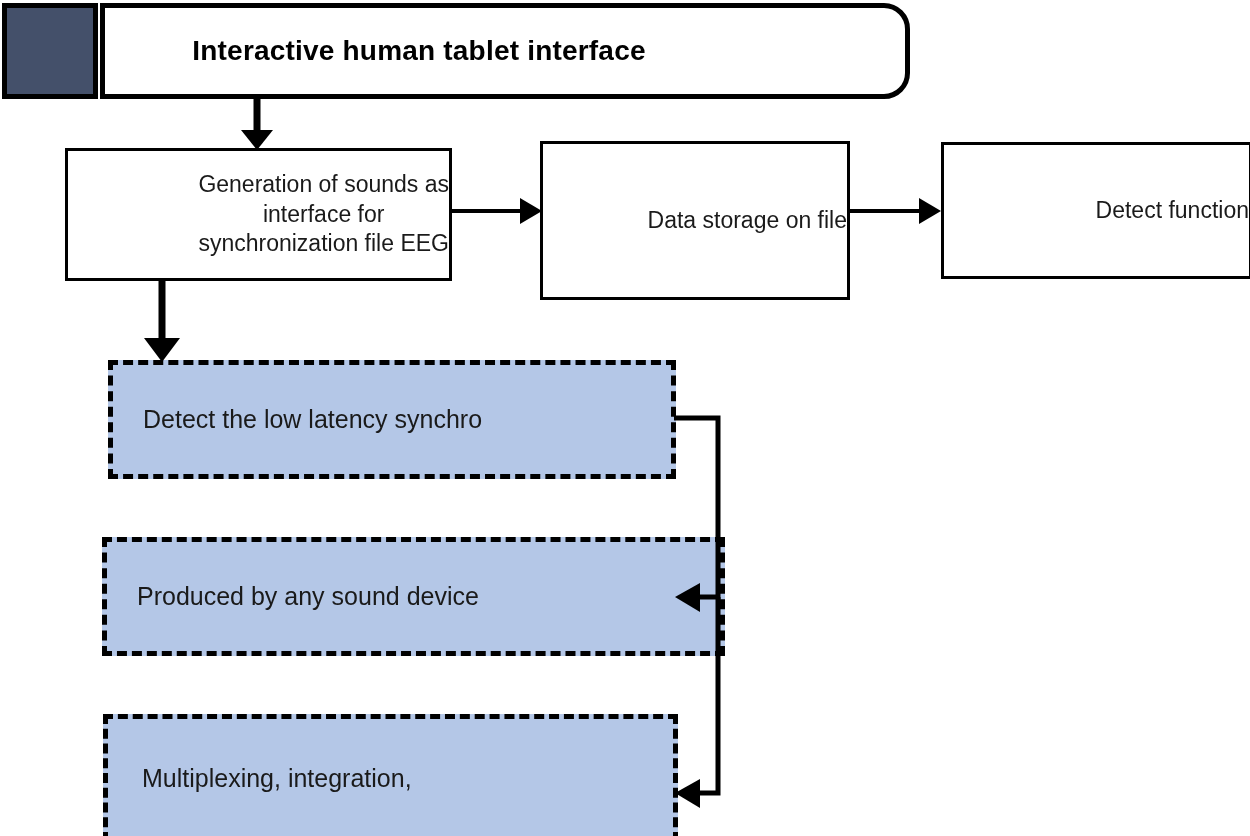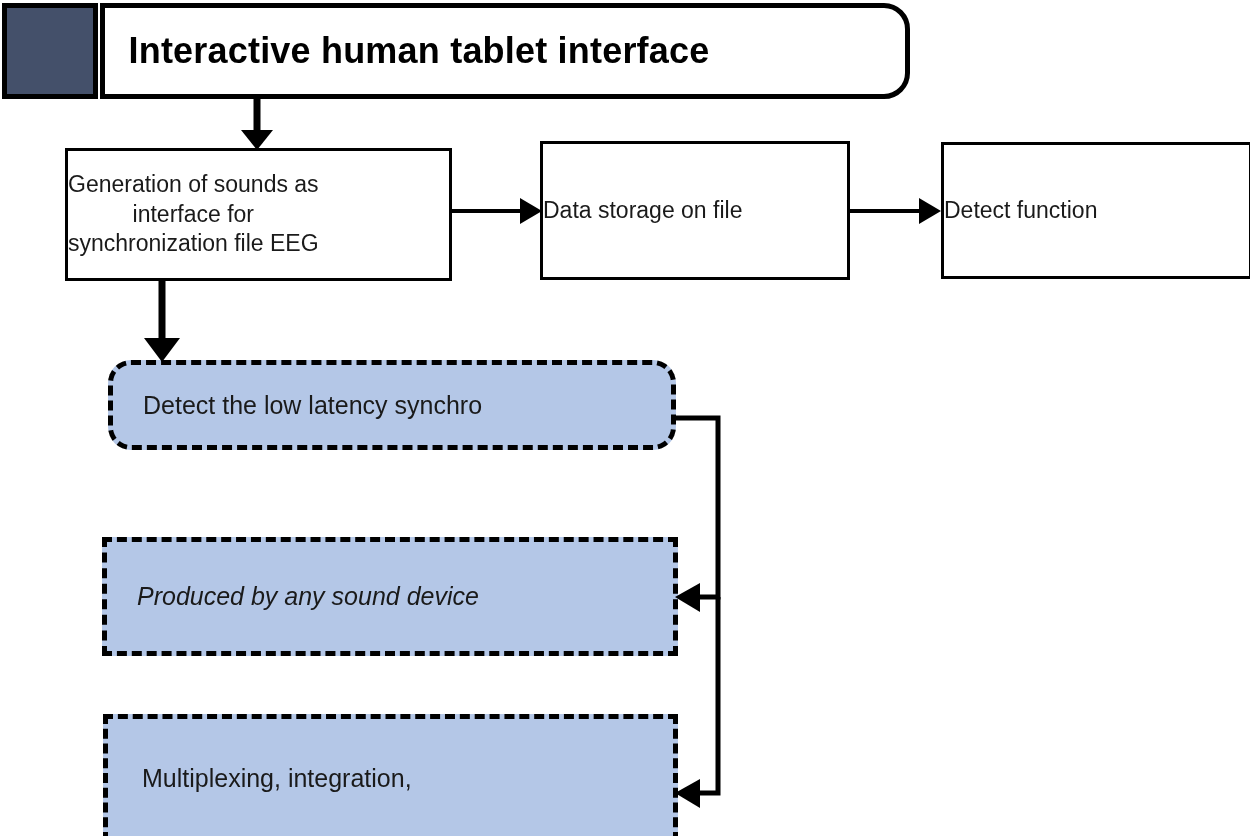--- a/index.html
+++ b/index.html
@@ -38,53 +38,53 @@
     height: 96px;
     background: #ffffff;
     border: 5px solid #000000;
     border-radius: 0 26px 26px 0;
     box-sizing: border-box;
     display: flex;
     align-items: center;
     justify-content: center;
   }
   .title-text {
-    font-size: 36px;
+    font-size: 28px;
     font-weight: bold;
     color: #000000;
     letter-spacing: 0.2px;
     transform: translateX(-86px);
     white-space: nowrap;
   }
 
   
   .box {
     position: absolute;
     background: #ffffff;
     border: 3px solid #000000;
     box-sizing: border-box;
     display: flex;
     align-items: center;
-    justify-content: flex-start;
+    justify-content: flex-end;
     color: #1a1a1a;
     font-size: 23px;
     line-height: 1.28;
     text-align: center;
   }
   #box-generation {
     left: 65px;
     top: 148px;
     width: 387px;
     height: 133px;
   }
   #box-storage {
     left: 540px;
     top: 141px;
     width: 310px;
-    height: 139px;
+    height: 159px;
   }
   #box-replay {
     left: 941px;
     top: 142px;
     width: 311px;
     height: 137px;
   }
 
   
   .dbox {
@@ -98,29 +98,27 @@
     display: flex;
     flex-direction: column;
     justify-content: center;
     padding-left: 30px;
     padding-right: 14px;
   }
   #dbox-detect {
     left: 108px;
     top: 360px;
     width: 568px;
-    height: 90px;
-    border-radius: 23px;
+    height: 119px;
   }
   #dbox-produced {
     left: 102px;
     top: 537px;
-    width: 576px;
+    width: 623px;
     height: 119px;
-    font-style: italic;
   }
   #dbox-multiplex {
     left: 103px;
     top: 714px;
     width: 575px;
     height: 128px;
     padding-left: 26px;
   }
   #dbox-multiplex .dline-1 { padding-left: 8px; }
 

